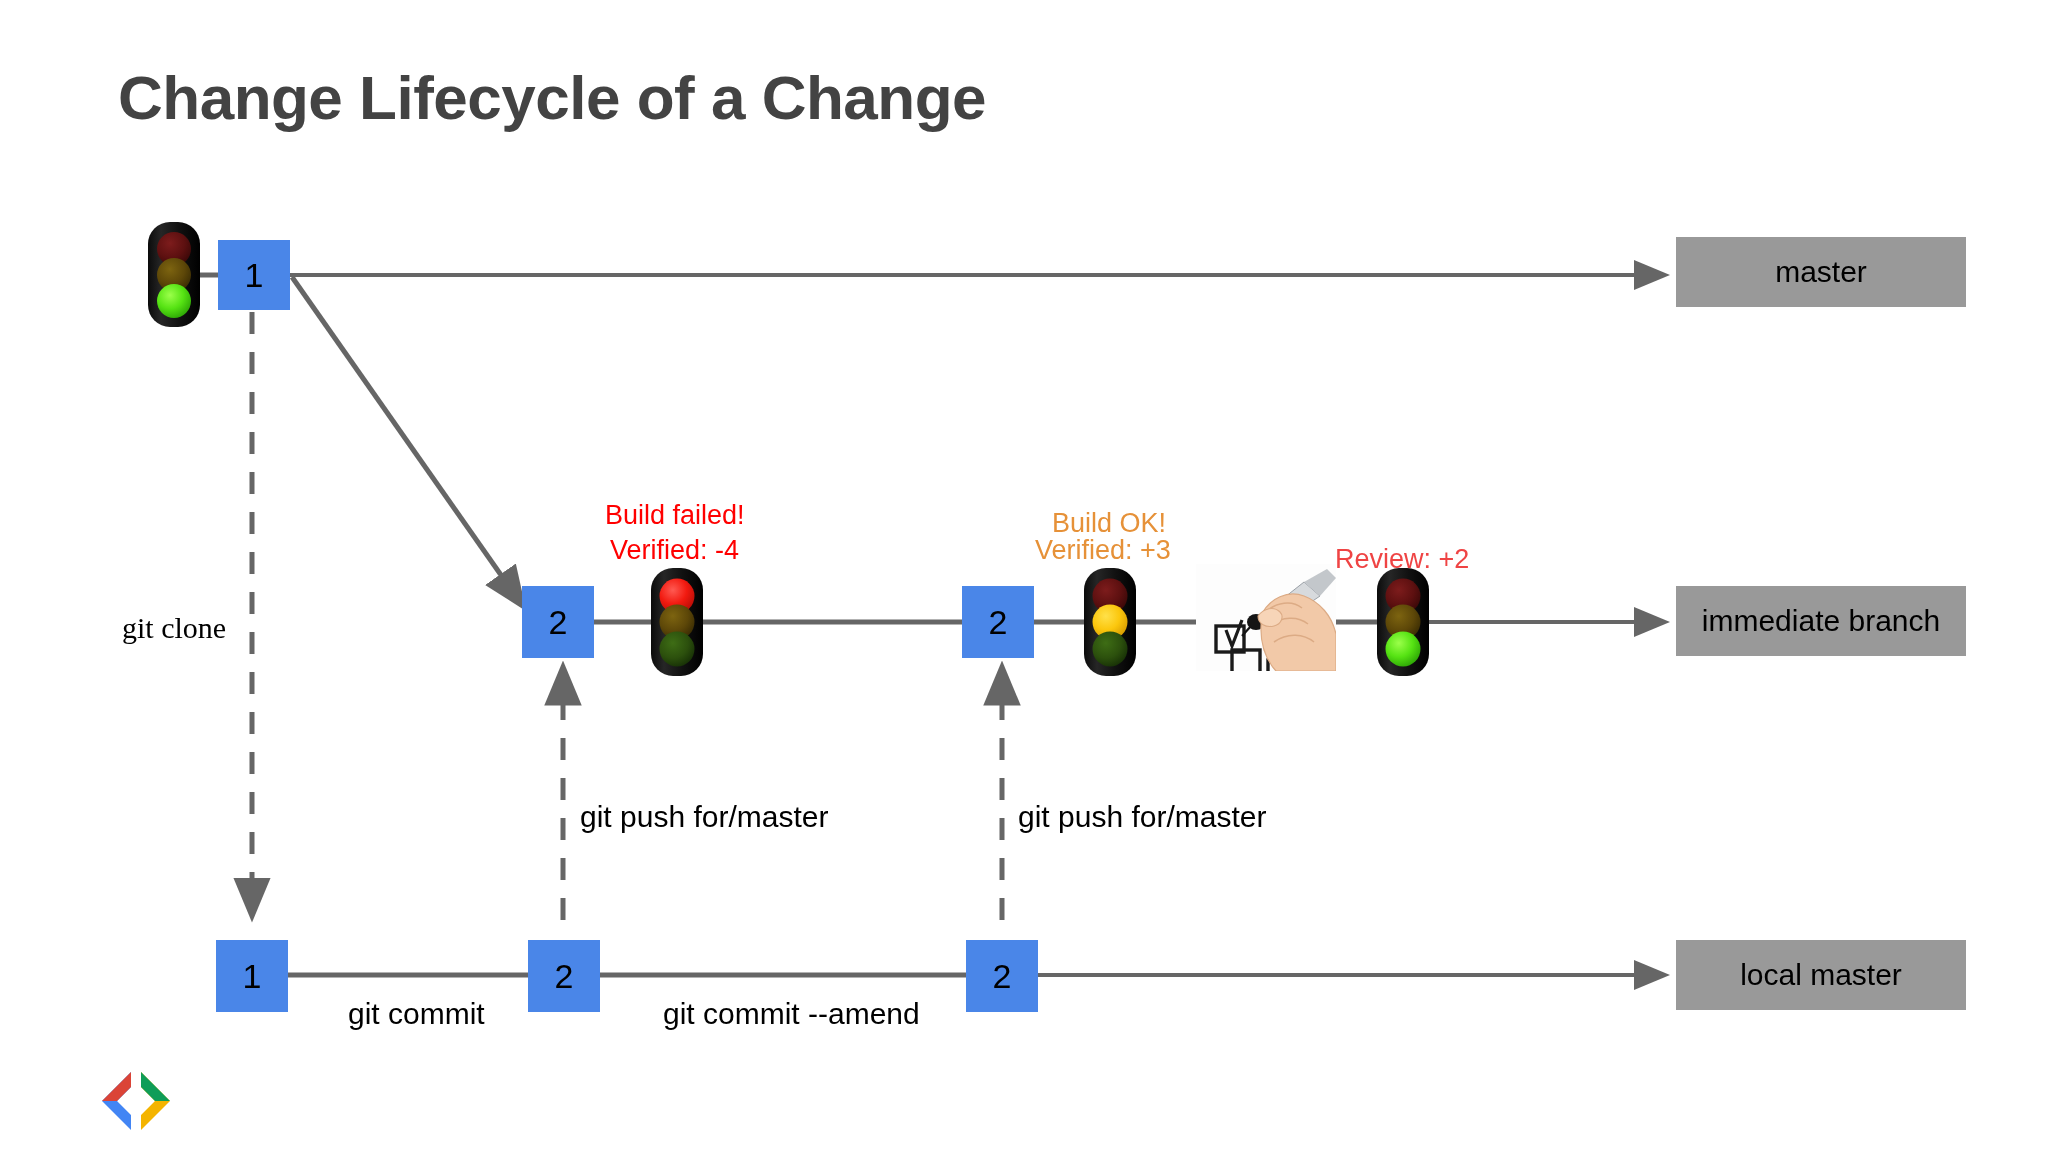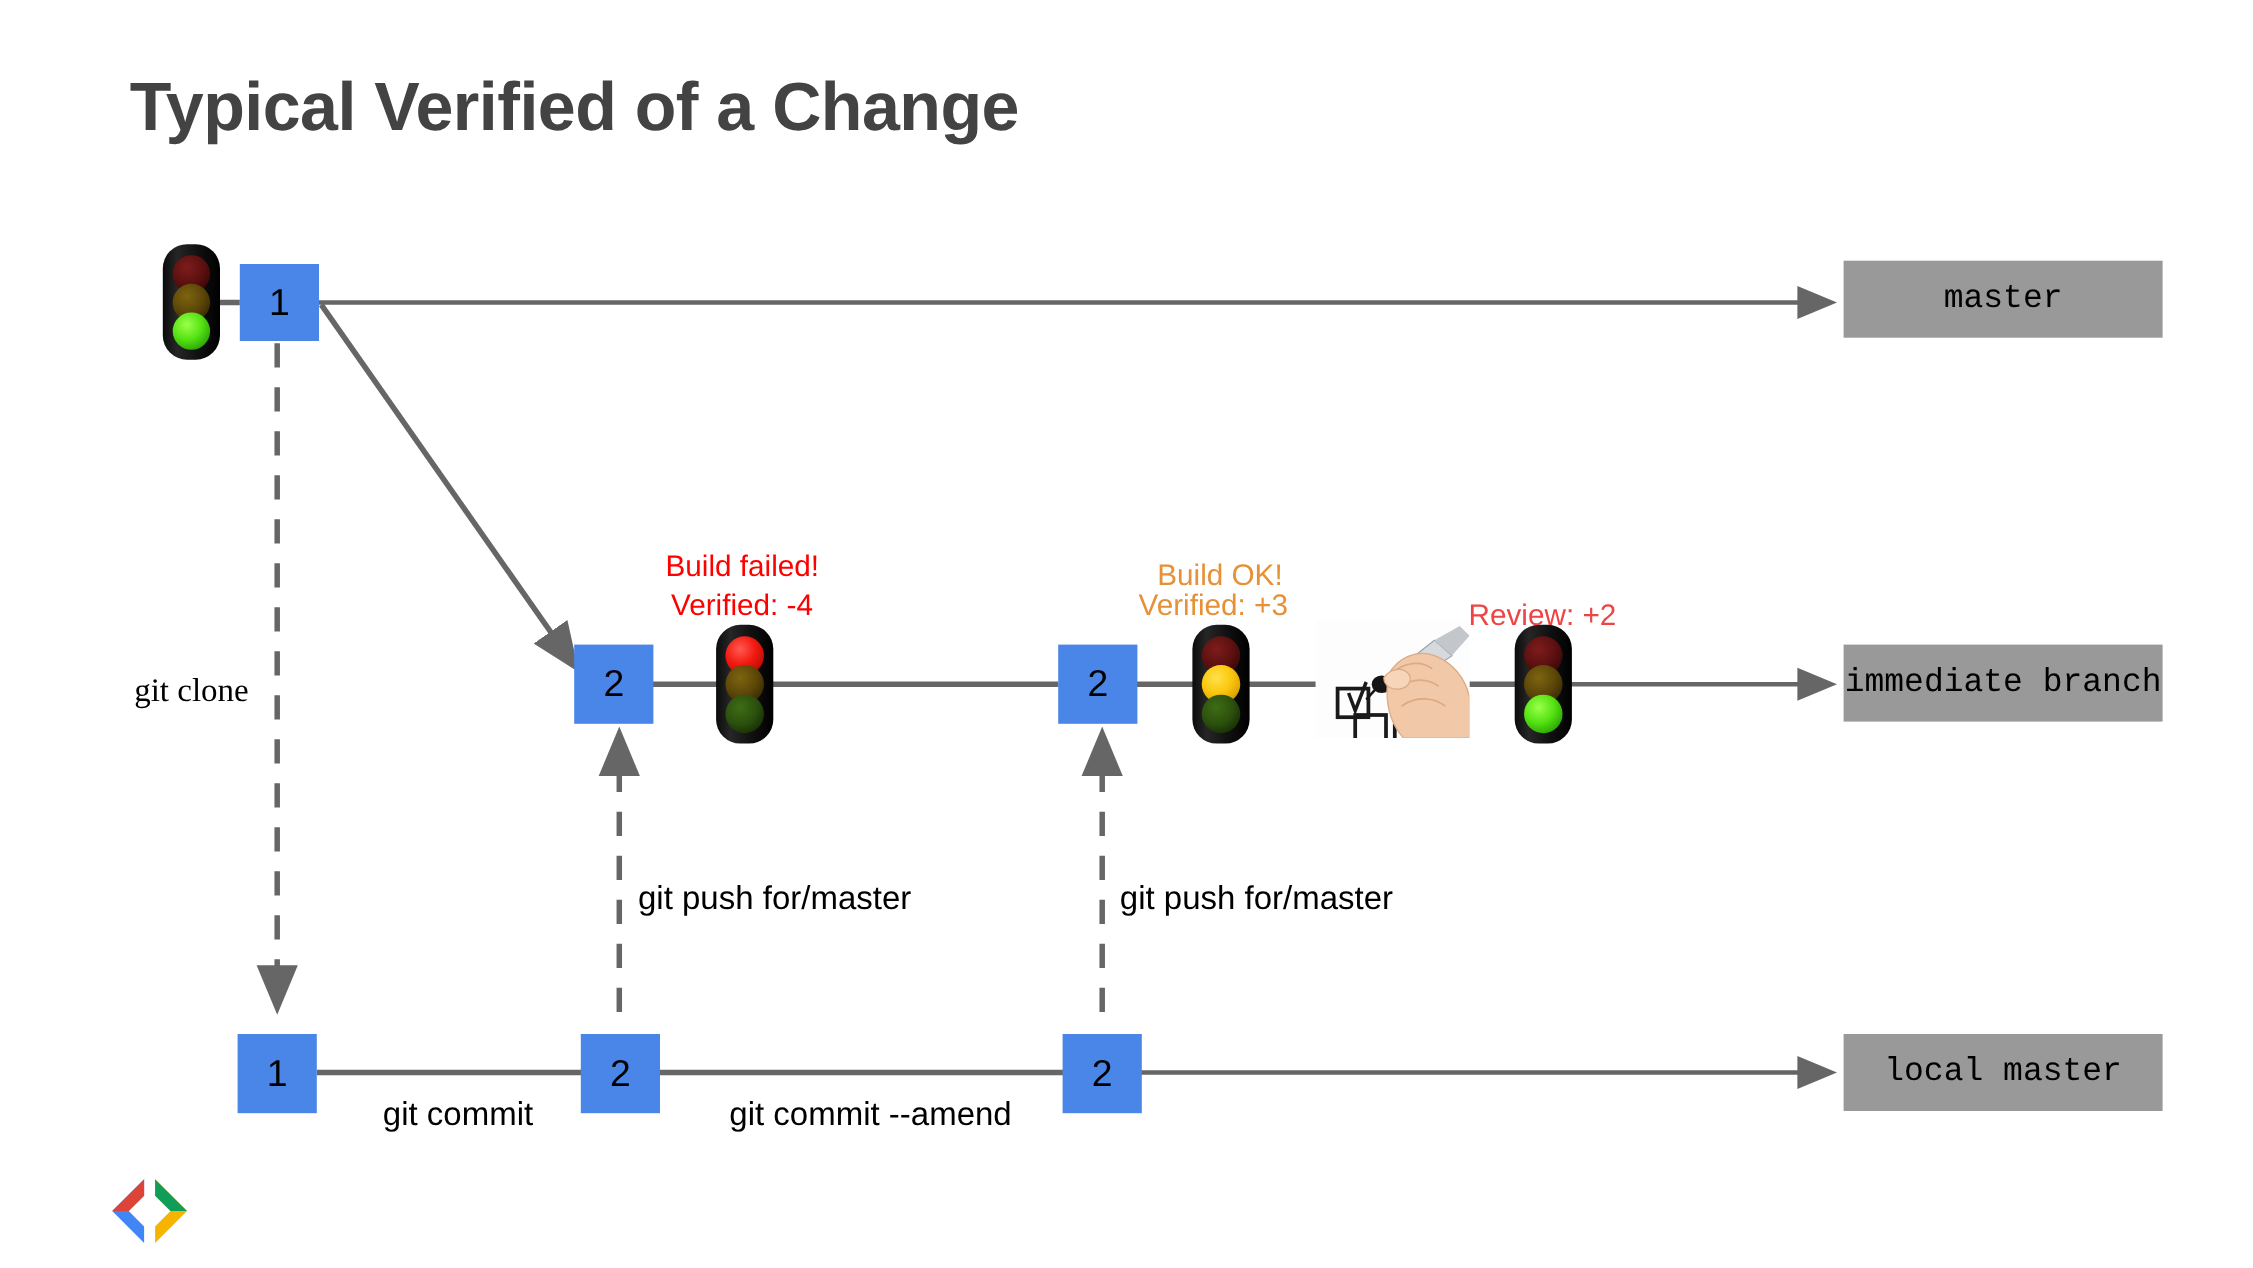--- a/index.html
+++ b/index.html
@@ -45,21 +45,21 @@
     font-family: "Liberation Sans", sans-serif;
   }
   .branch-box {
     position: absolute;
     background: #999999;
     display: flex;
     align-items: center;
     justify-content: center;
     font-size: 30px;
     color: #000000;
-    font-family: Liberation Mono, monospace;
+    font-family: Liberation Sans, sans-serif;
     white-space: nowrap;
   }
   .edge-label {
     position: absolute;
     font-size: 30px;
     color: #000000;
     white-space: nowrap;
     font-family: "Liberation Sans", sans-serif;
   }
   .status-label {
@@ -84,21 +84,21 @@
     top: 1070px;
     width: 72px;
     height: 62px;
   }
 </style>
 </head>
 <body>
 
 <div id="slide">
 
-  <div id="title">Typical Verified of a Change</div>
+  <div id="title">Change Lifecycle of a Change</div>
 
   <svg id="canvas" viewBox="0 0 2048 1153">
     <defs>
       <marker id="arrow" viewBox="0 0 12 10" refX="10" refY="5" markerWidth="9" markerHeight="8" orient="auto-start-reverse">
         <path d="M 0 0 L 12 5 L 0 10 z" fill="#666666"></path>
       </marker>
       <marker id="arrowDash" viewBox="0 0 12 10" refX="10" refY="5" markerWidth="9" markerHeight="8" orient="auto-start-reverse">
         <path d="M 0 0 L 12 5 L 0 10 z" fill="#666666"></path>
       </marker>
       <radialGradient id="gRed" cx="38%" cy="33%" r="72%">

